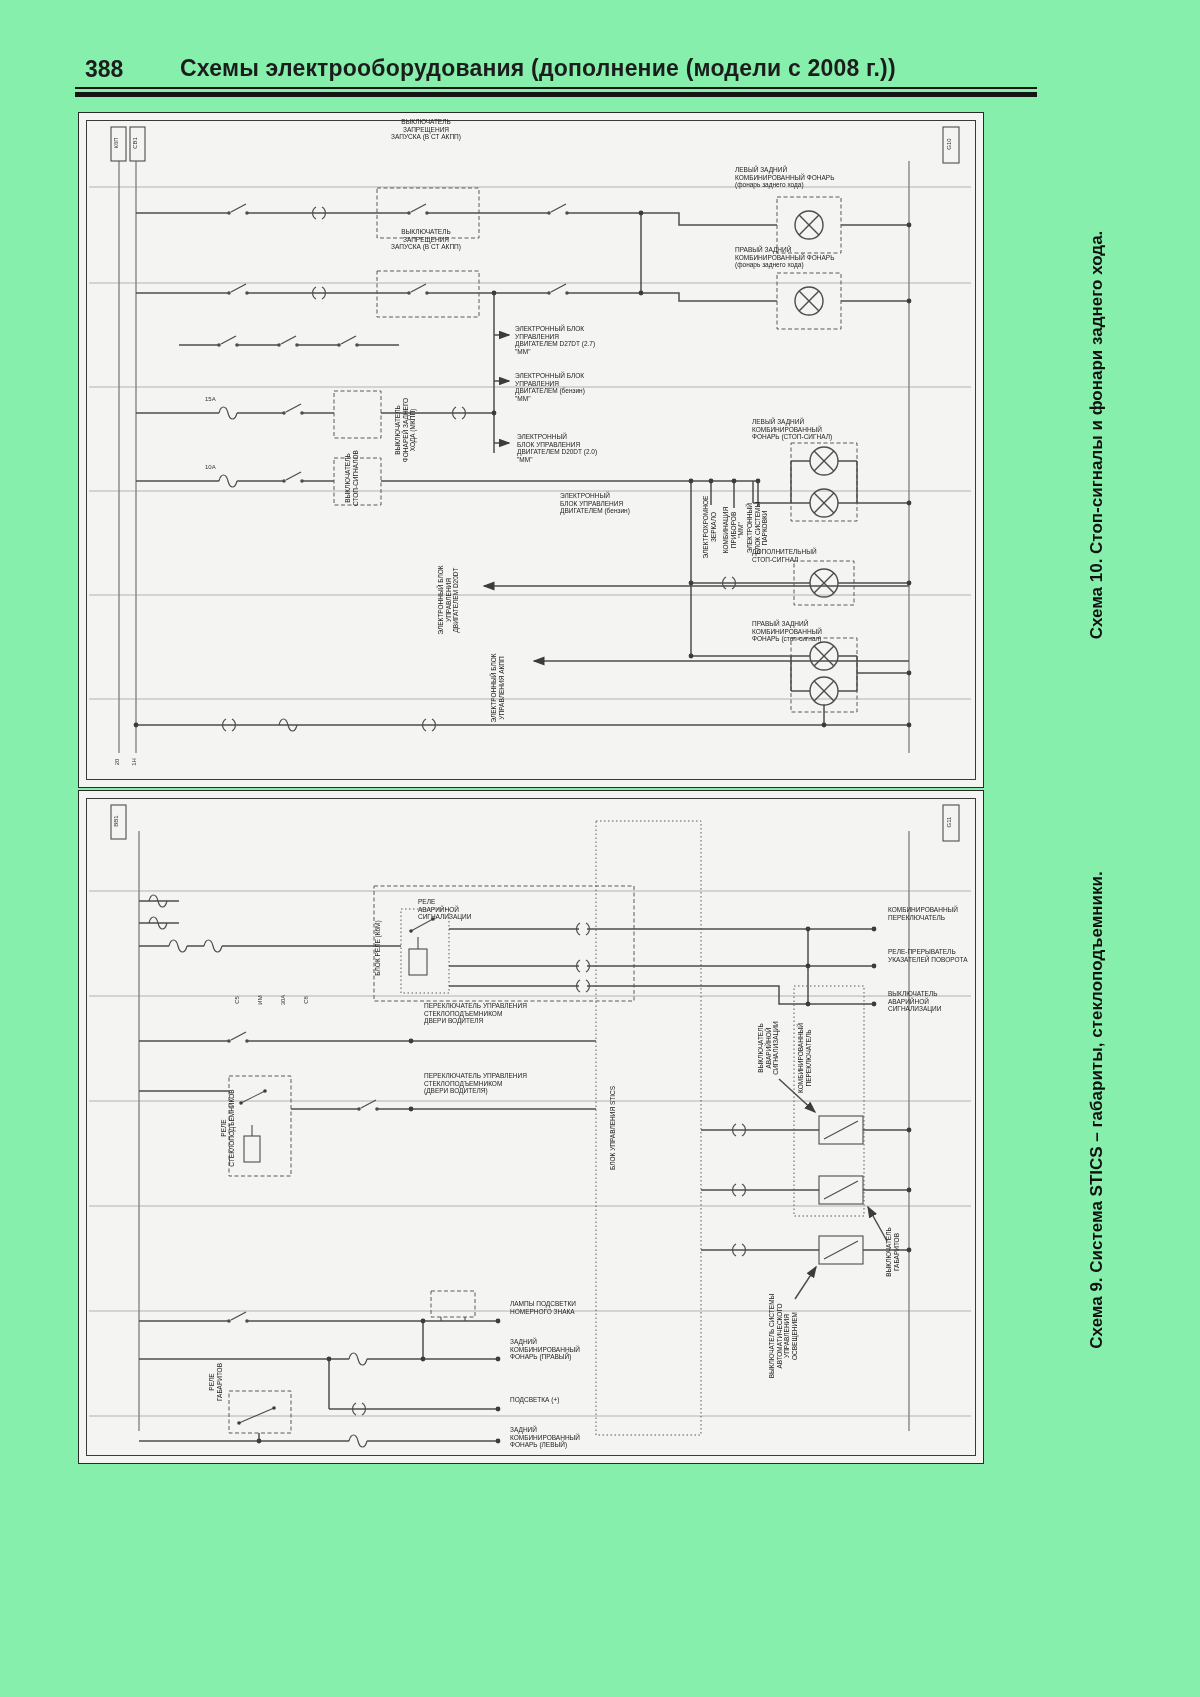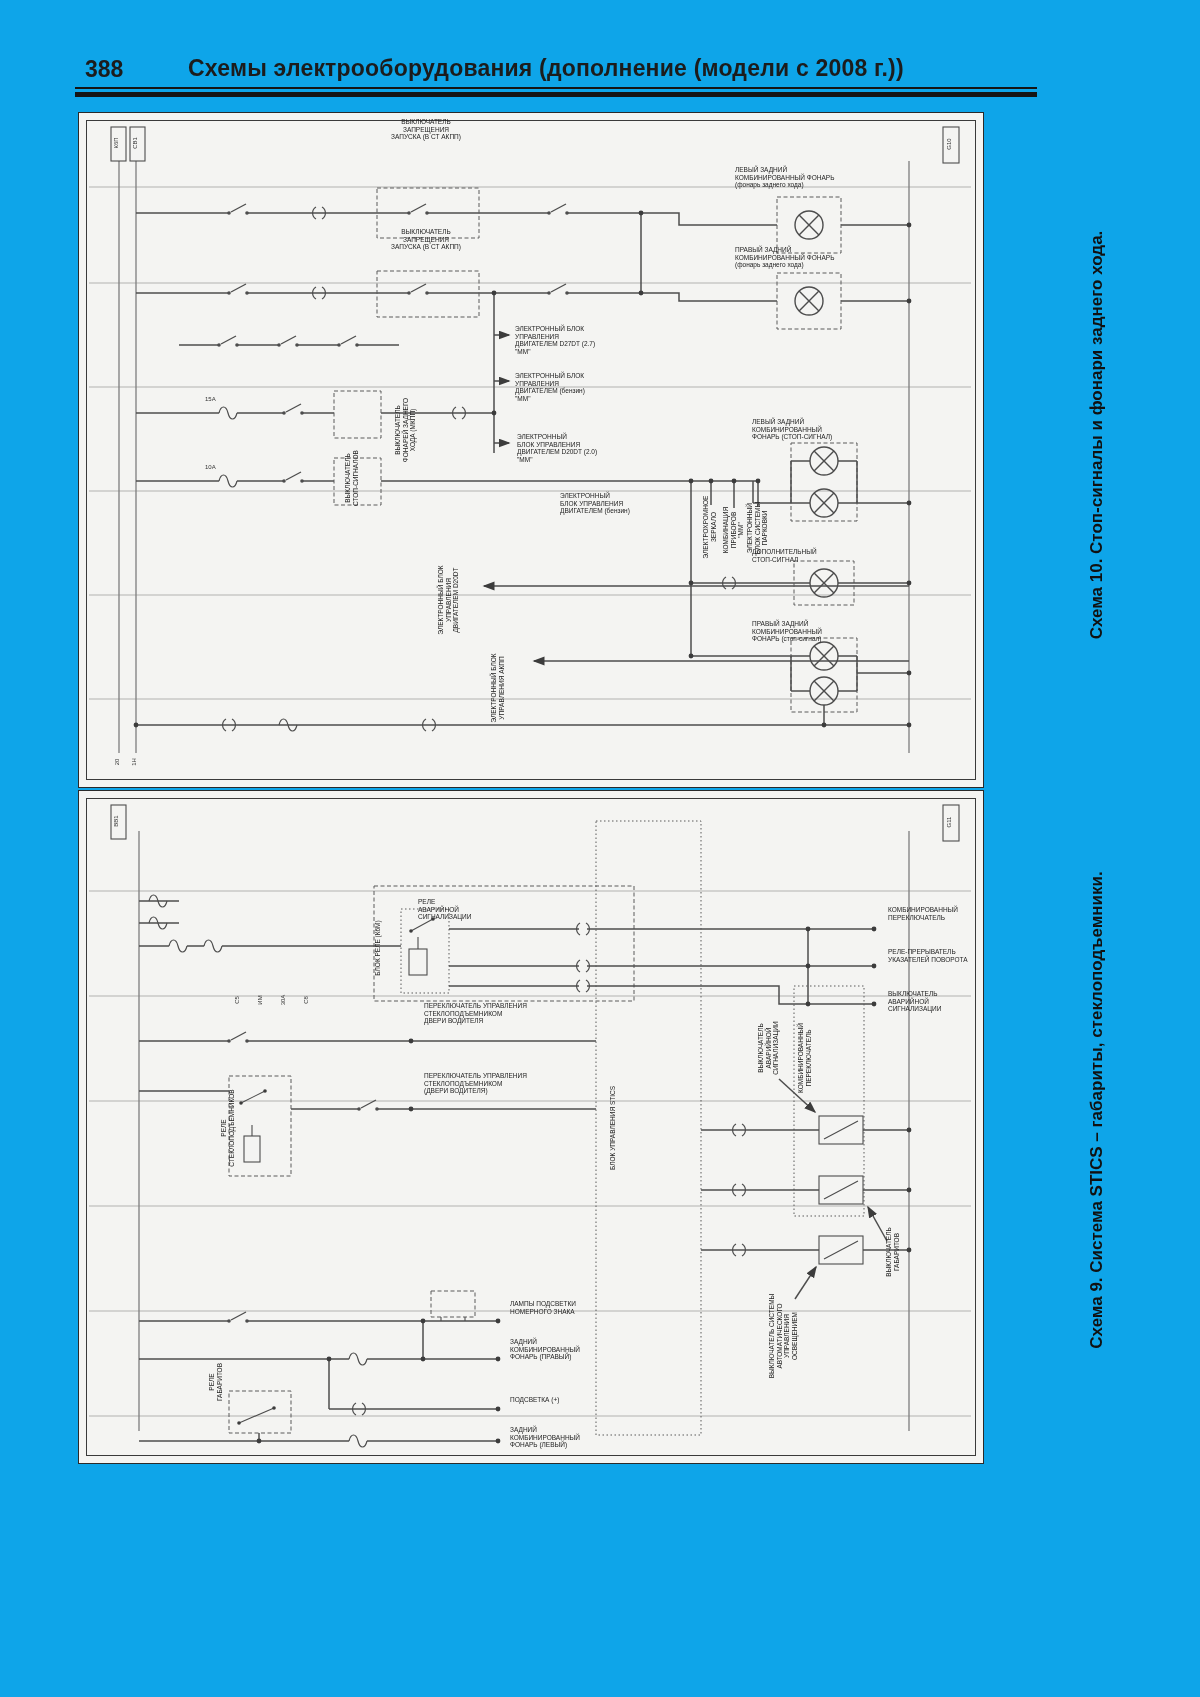--- a/index.html
+++ b/index.html
@@ -1,19 +1,19 @@
 <!DOCTYPE html>
 <html><head>
 <meta charset="utf-8">
 <style>
   html,body{margin:0;padding:0;background:#e8e8e6;}
-  .page{position:relative;width:1200px;height:1697px;background:#0ea5e9;
+  .page{position:relative;width:1200px;height:1697px;background:#86efac;
         font-family:"Liberation Sans",sans-serif;color:#1c1c1c;overflow:hidden;}
   .pgnum{position:absolute;left:85px;top:56px;font-size:23px;font-weight:bold;}
-  .ptitle{position:absolute;left:180px;top:55px;font-size:23px;font-weight:bold;letter-spacing:.2px;margin-left:8px;}
+  .ptitle{position:absolute;left:180px;top:55px;font-size:23px;font-weight:bold;letter-spacing:.2px;}
   .rule1{position:absolute;left:75px;top:87px;width:962px;height:2px;background:#151515;}
   .rule2{position:absolute;left:75px;top:92px;width:962px;height:5px;background:#151515;}
   .panel{position:absolute;left:78px;width:904px;border:1.6px solid #2a2a2a;background:#f4f4f2;}
   .panel-top{top:112px;height:674px;}
   .panel-bot{top:790px;height:672px;}
   .inner{position:absolute;left:7px;top:7px;right:7px;bottom:7px;border:1px solid #3a3a3a;}
   svg{position:absolute;left:0;top:0;}
   .w{stroke:#4d4d4d;stroke-width:1.5;fill:none;}
   .w2{stroke:#7e7e7e;stroke-width:1.3;fill:none;}
   .gl{stroke:#b2b2b0;stroke-width:1;fill:none;}

